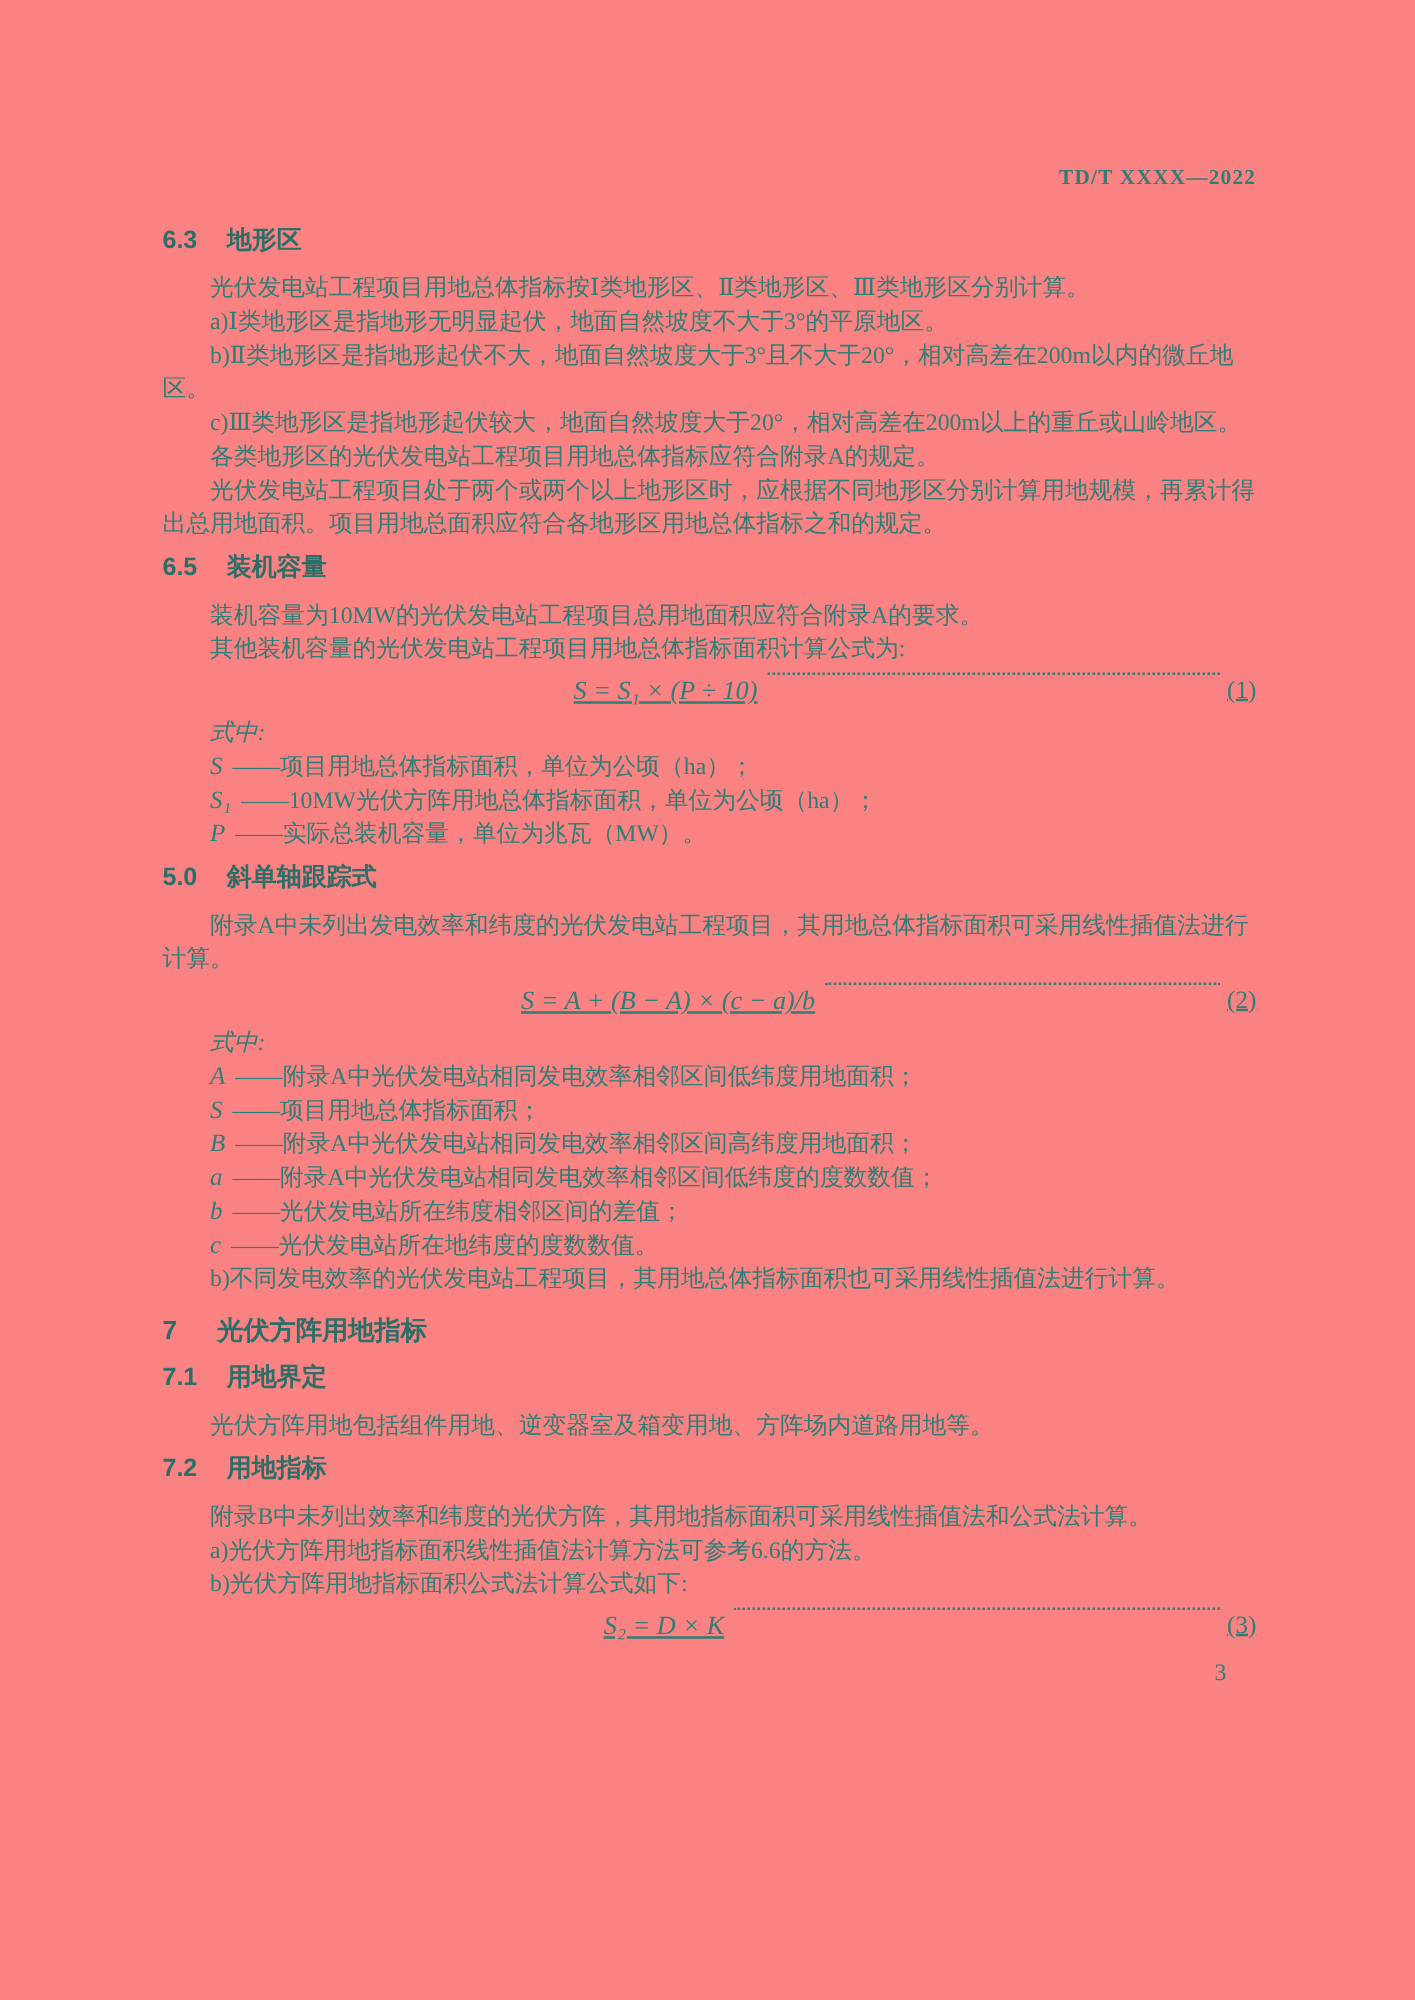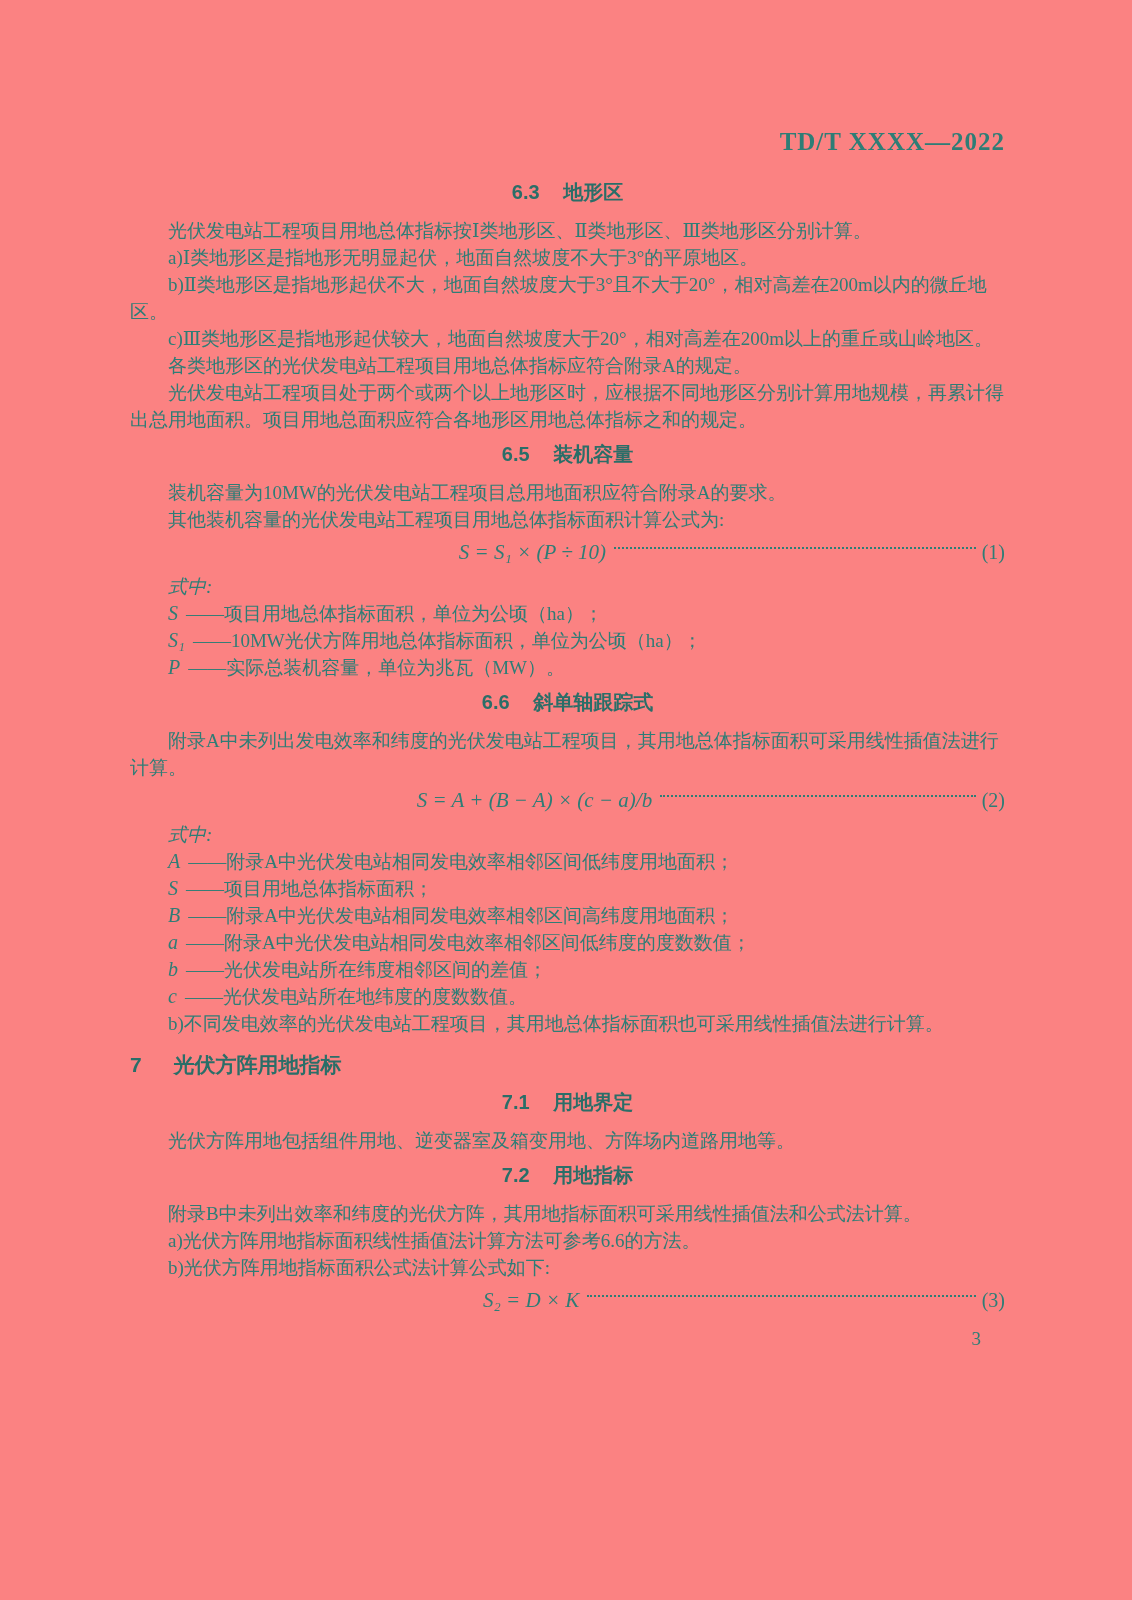--- a/index.html
+++ b/index.html
@@ -14,49 +14,50 @@
     box-sizing: border-box;
     background: var(--background, #fb8282);
     color: var(--text, #2e7d76);
     padding: 131px 127px 0 130px;
     font-size: 19px;
     line-height: 27px;
     overflow: hidden;
   }
   .doc-header {
     text-align: right;
-    font-size: 25px;
+    font-size: 17px;
     line-height: 22px;
     letter-spacing: 1px;
     font-weight: bold;
   }
   h2.h2, h1.h1 {
     font-family: "Liberation Sans", "DejaVu Sans", sans-serif;
     color: var(--heading, #2a6e68);
     font-weight: bold;
   }
-  h2.h2 { font-size: 20px; line-height: 26px; margin: 8px 0 12px; text-align: center; }
+  h2.h2 { font-size: 20px; line-height: 26px; margin: 8px 0 12px; }
   h1.h1 { font-size: 21px; line-height: 28px; margin: 14px 0 10px; }
   section.sec-first h2.h2 { margin-top: 26px; }
   .hnum { margin-right: 18px; }
   h1.h1 .hnum { margin-right: 26px; }
   p.para { margin: 0; text-indent: 2em; }
   p.where { margin: 6px 0 0; text-indent: 2em; font-style: italic; }
   p.def { margin: 0; padding-left: 2em; text-indent: 0; }
   .def-var {
     font-family: "Liberation Serif", "DejaVu Serif", serif;
     font-style: italic;
     font-size: 20px;
     margin-right: 8px;
   }
   .formula-row {
     display: flex;
-    align-items: center;
+    align-items: flex-start;
     margin: 4px 0 2px;
     height: 30px;
+    text-decoration: underline;
   }
   .f-spacer { flex: 1 1 0; }
   .f-expr {
     font-family: "Liberation Serif", "DejaVu Serif", serif;
     font-style: italic;
     font-size: 21px;
     line-height: 30px;
     white-space: nowrap;
   }
   .f-leader {
@@ -121,21 +122,21 @@
     <p class="def">
       <span class="def-var">S₁</span><span class="def-desc">——10MW光伏方阵用地总体指标面积，单位为公顷（ha）；</span>
     </p>
     <p class="def">
       <span class="def-var">P</span><span class="def-desc">——实际总装机容量，单位为兆瓦（MW）。</span>
     </p>
   </section>
 
   <section>
     <h2 class="h2">
-      <span class="hnum">6.6</span>
+      <span class="hnum">5.0</span>
       <span class="htitle">斜单轴跟踪式</span>
     </h2>
     <p class="para">附录A中未列出发电效率和纬度的光伏发电站工程项目，其用地总体指标面积可采用线性插值法进行计算。</p>
     <div class="formula-row">
       <span class="f-spacer"></span>
       <span class="f-expr">S = A + (B − A) × (c − a)/b</span>
       <span class="f-leader"></span>
       <span class="f-num">(2)</span>
     </div>
     <p class="where">式中:</p>

